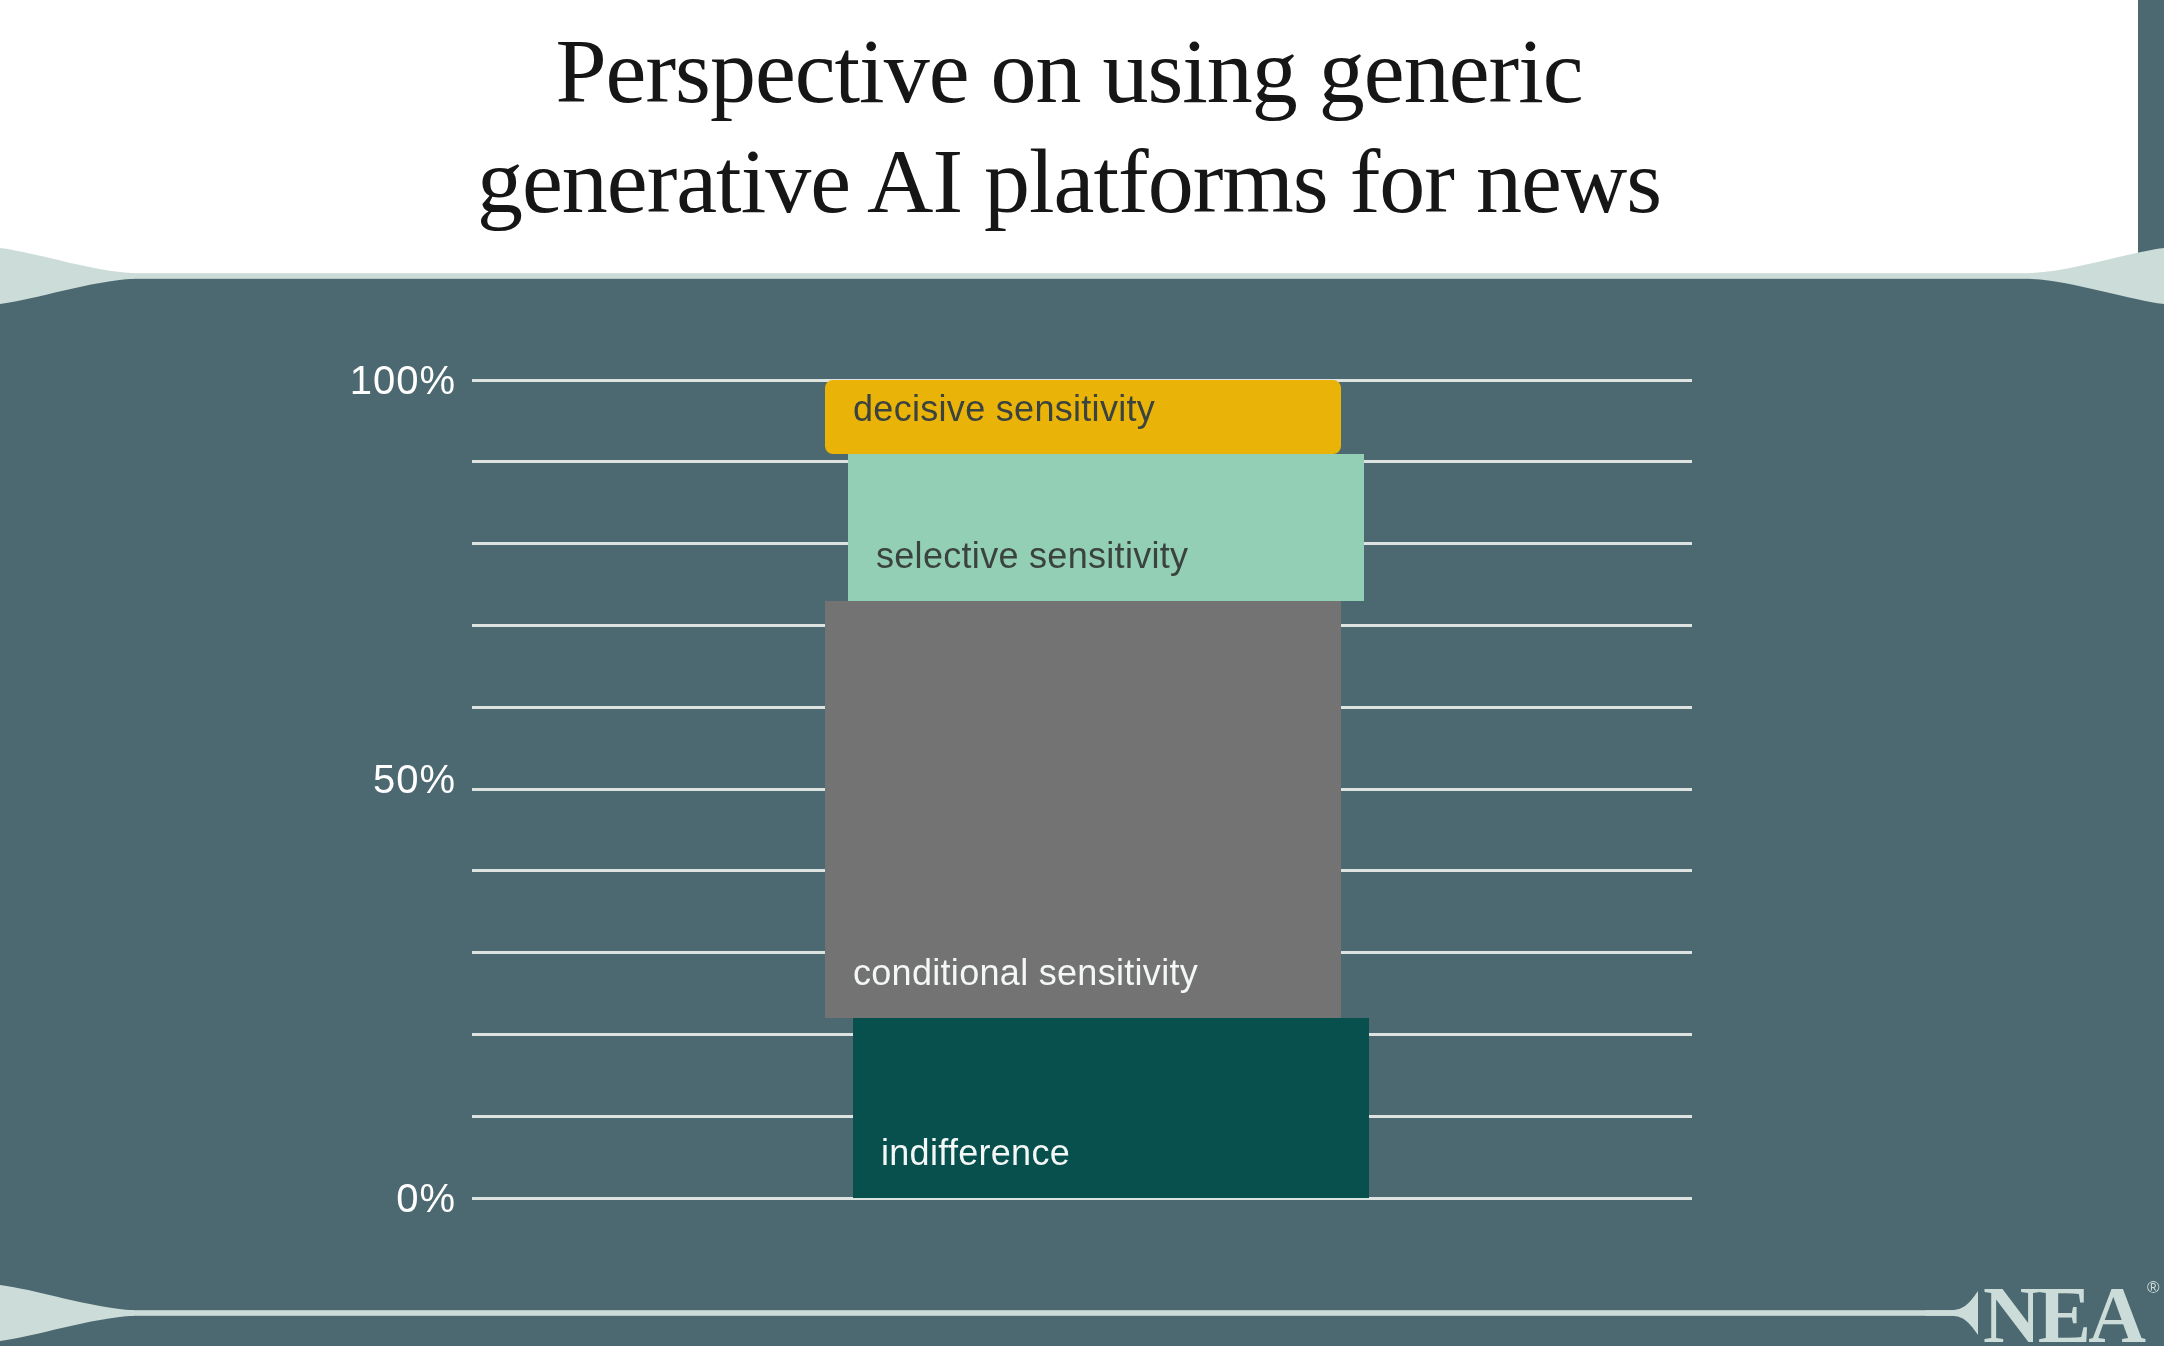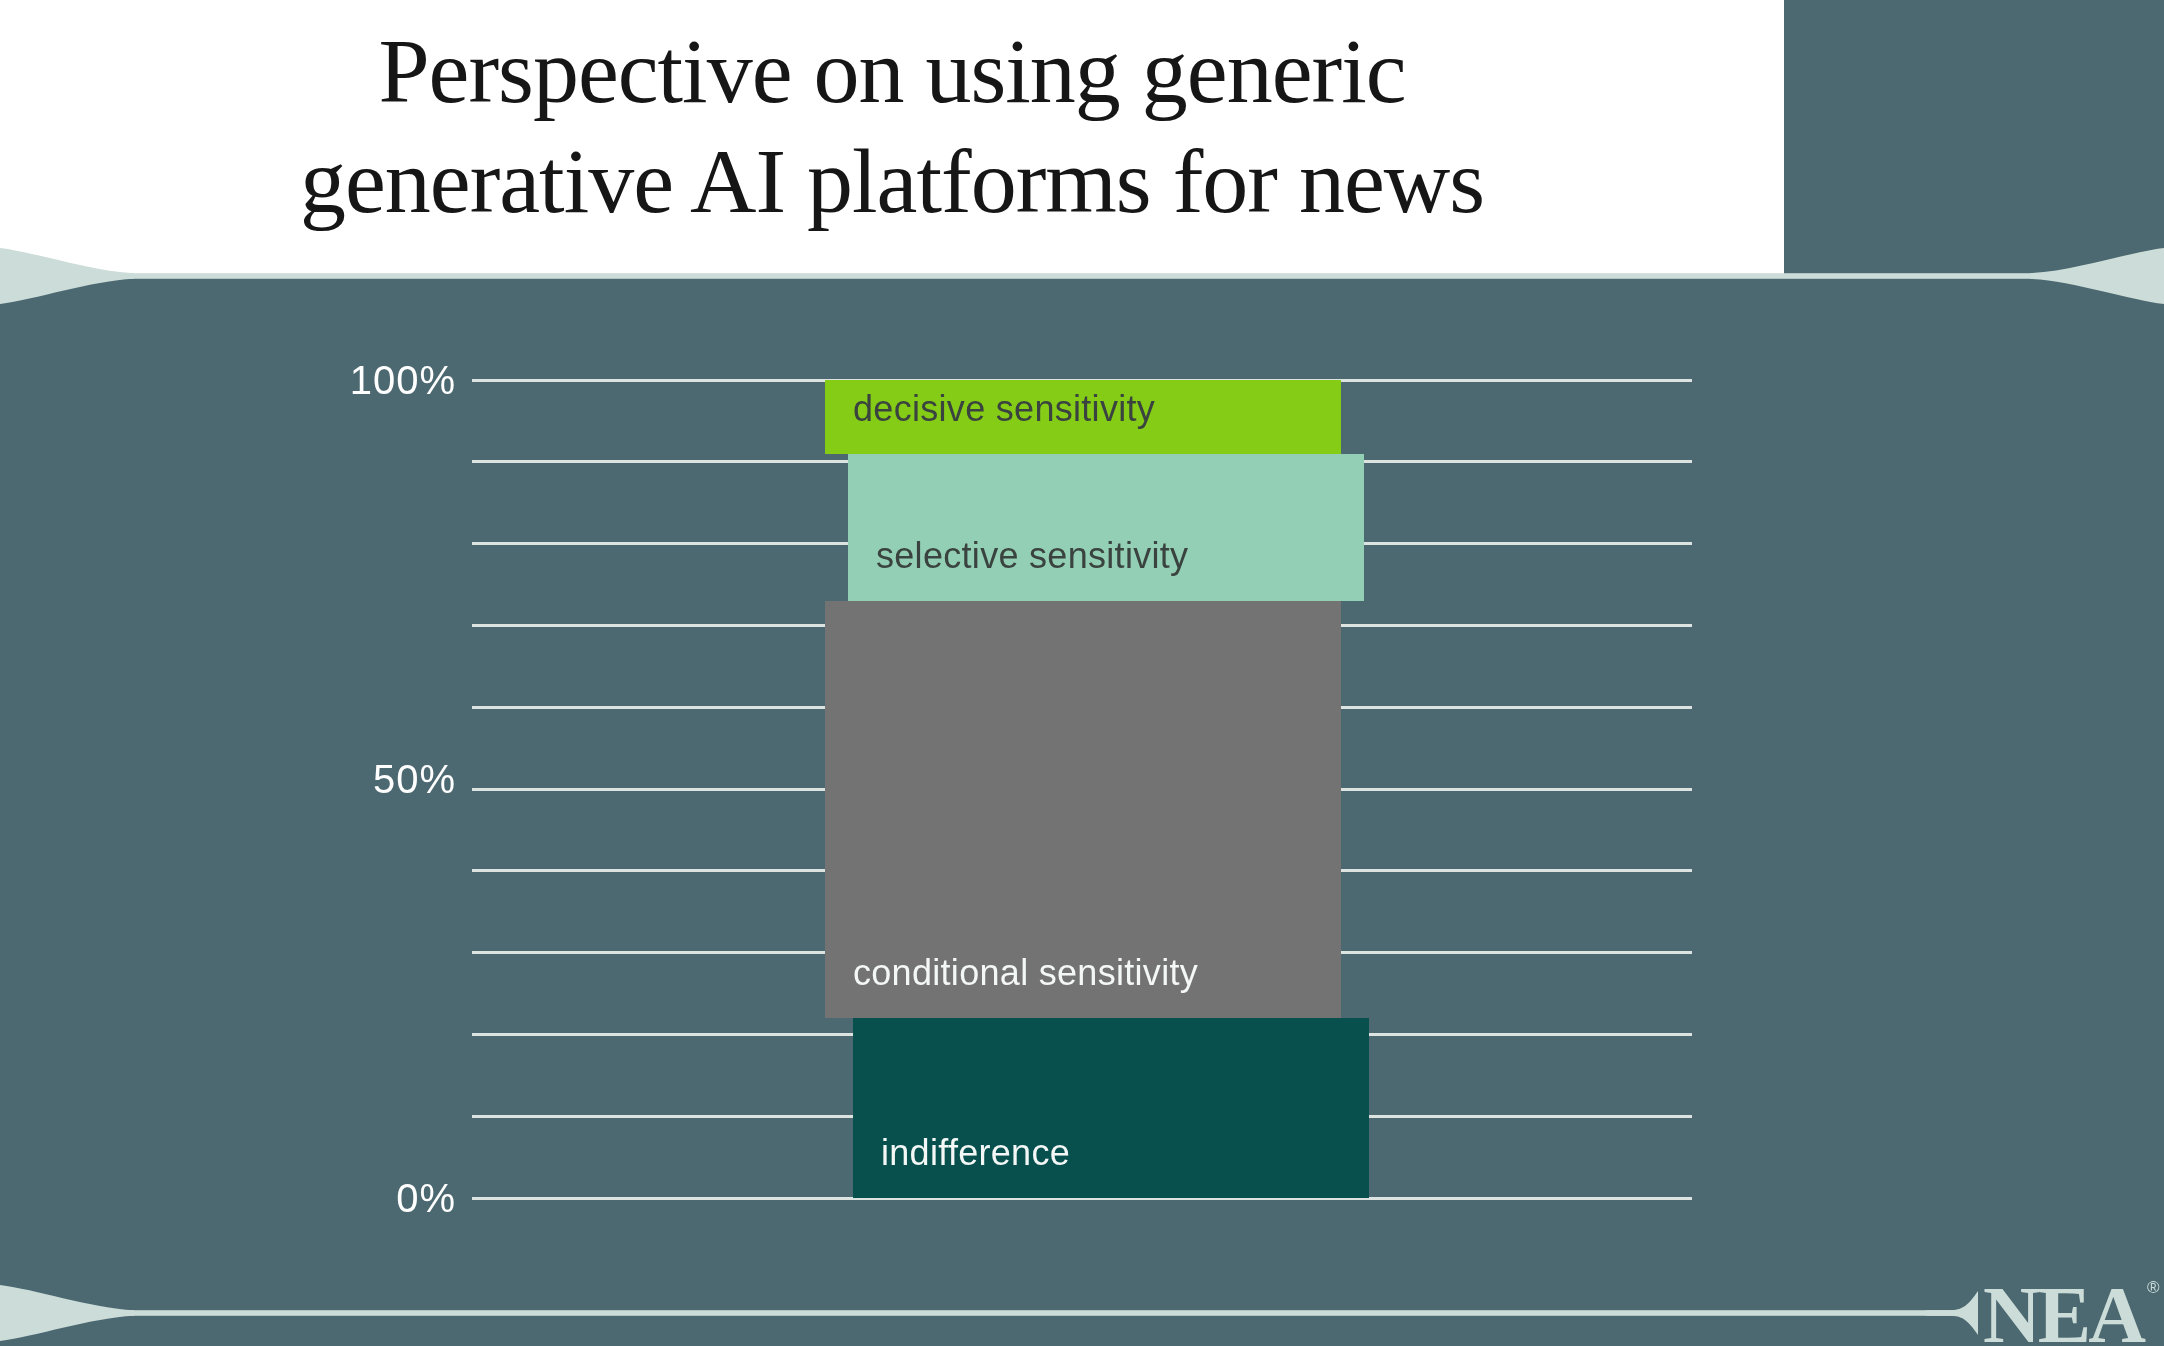--- a/index.html
+++ b/index.html
@@ -3,21 +3,21 @@
 <meta charset="utf-8">
 <style>
   html, body { margin:0; padding:0; background:#4c6971; }
   .canvas {
     position:relative; width:2164px; height:1346px;
     background:#4c6971; overflow:hidden;
     font-family:"Liberation Sans", sans-serif;
   }
   
   .title-band {
-    position:absolute; top:0; left:0; width:1784px; height:277px;
+    position:absolute; top:0; left:0; width:2138px; height:277px;
     background:#ffffff;
   }
   .chart-title {
     margin:0; padding-top:16px;
     font-family:"Liberation Serif", serif; font-weight:400;
     font-size:92px; line-height:110px; letter-spacing:-1px;
     color:#161616; text-align:center;
   }
   .chart-title span { display:block; }
   
@@ -75,21 +75,21 @@
       <div class="gridline" style="top: 951.1px;"></div>
       <div class="gridline" style="top: 1032.9px;"></div>
       <div class="gridline" style="top: 1114.7px;"></div>
       <div class="gridline" style="top: 1196.5px;"></div>
       <div class="y-tick" style="top: 356px;">100%</div>
       <div class="y-tick" style="top: 731px; margin-top: 24px;">50%</div>
       <div class="y-tick" style="top: 1174px;">0%</div>
     </div>
 
   <div class="stacked-bar">
-      <div class="bar-segment" style="top: 0px; height: 73.62px; background: #84cc16;">
+      <div class="bar-segment" style="top: 0px; height: 73.62px; background: #eab308; border-radius: 8px;">
         <span class="segment-label" style="color: rgb(58, 67, 63);">decisive sensitivity</span>
       </div>
       <div class="bar-segment" style="top: 73.62px; height: 147.24px; background: rgb(147, 207, 180); margin-left: 23px;">
         <span class="segment-label" style="color: rgb(58, 67, 63);">selective sensitivity</span>
       </div>
       <div class="bar-segment" style="top: 220.86px; height: 417.18px; background: #737373;">
         <span class="segment-label" style="color: rgb(243, 247, 245);">conditional sensitivity</span>
       </div>
       <div class="bar-segment" style="top: 638.04px; height: 179.96px; background: rgb(7, 80, 78); margin-left: 28px;">
         <span class="segment-label" style="color: rgb(243, 247, 245);">indifference</span>

